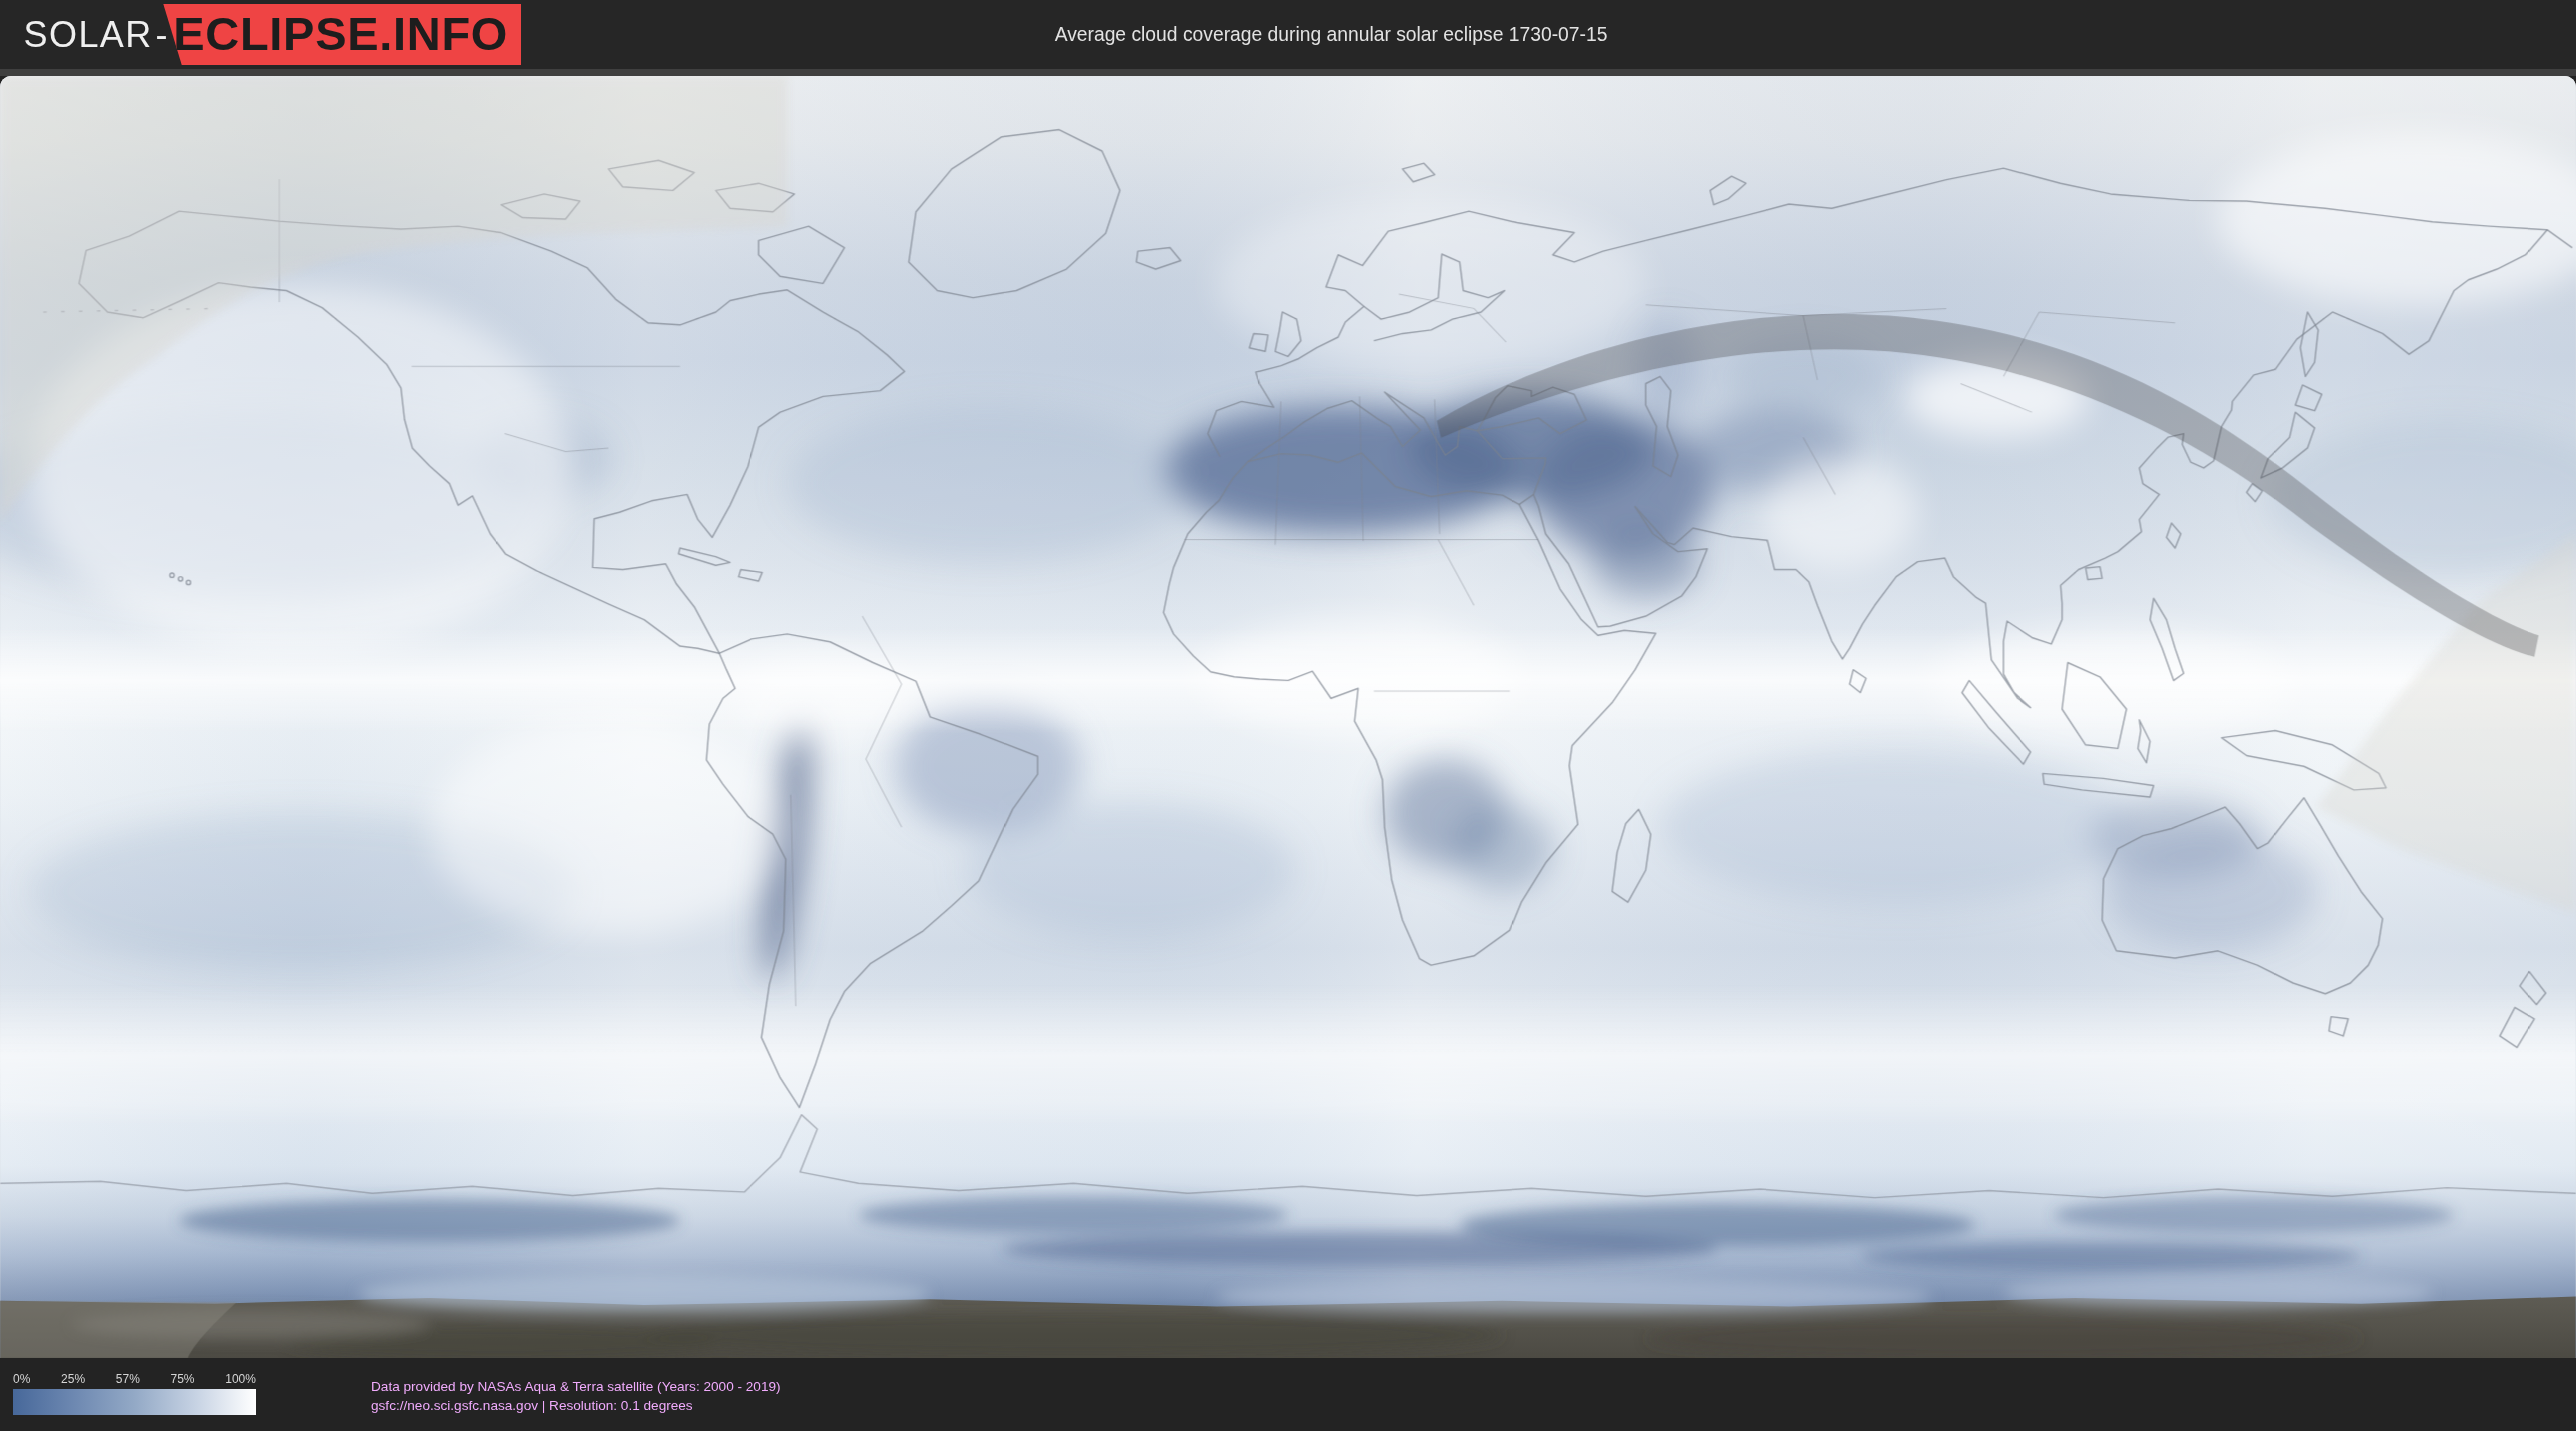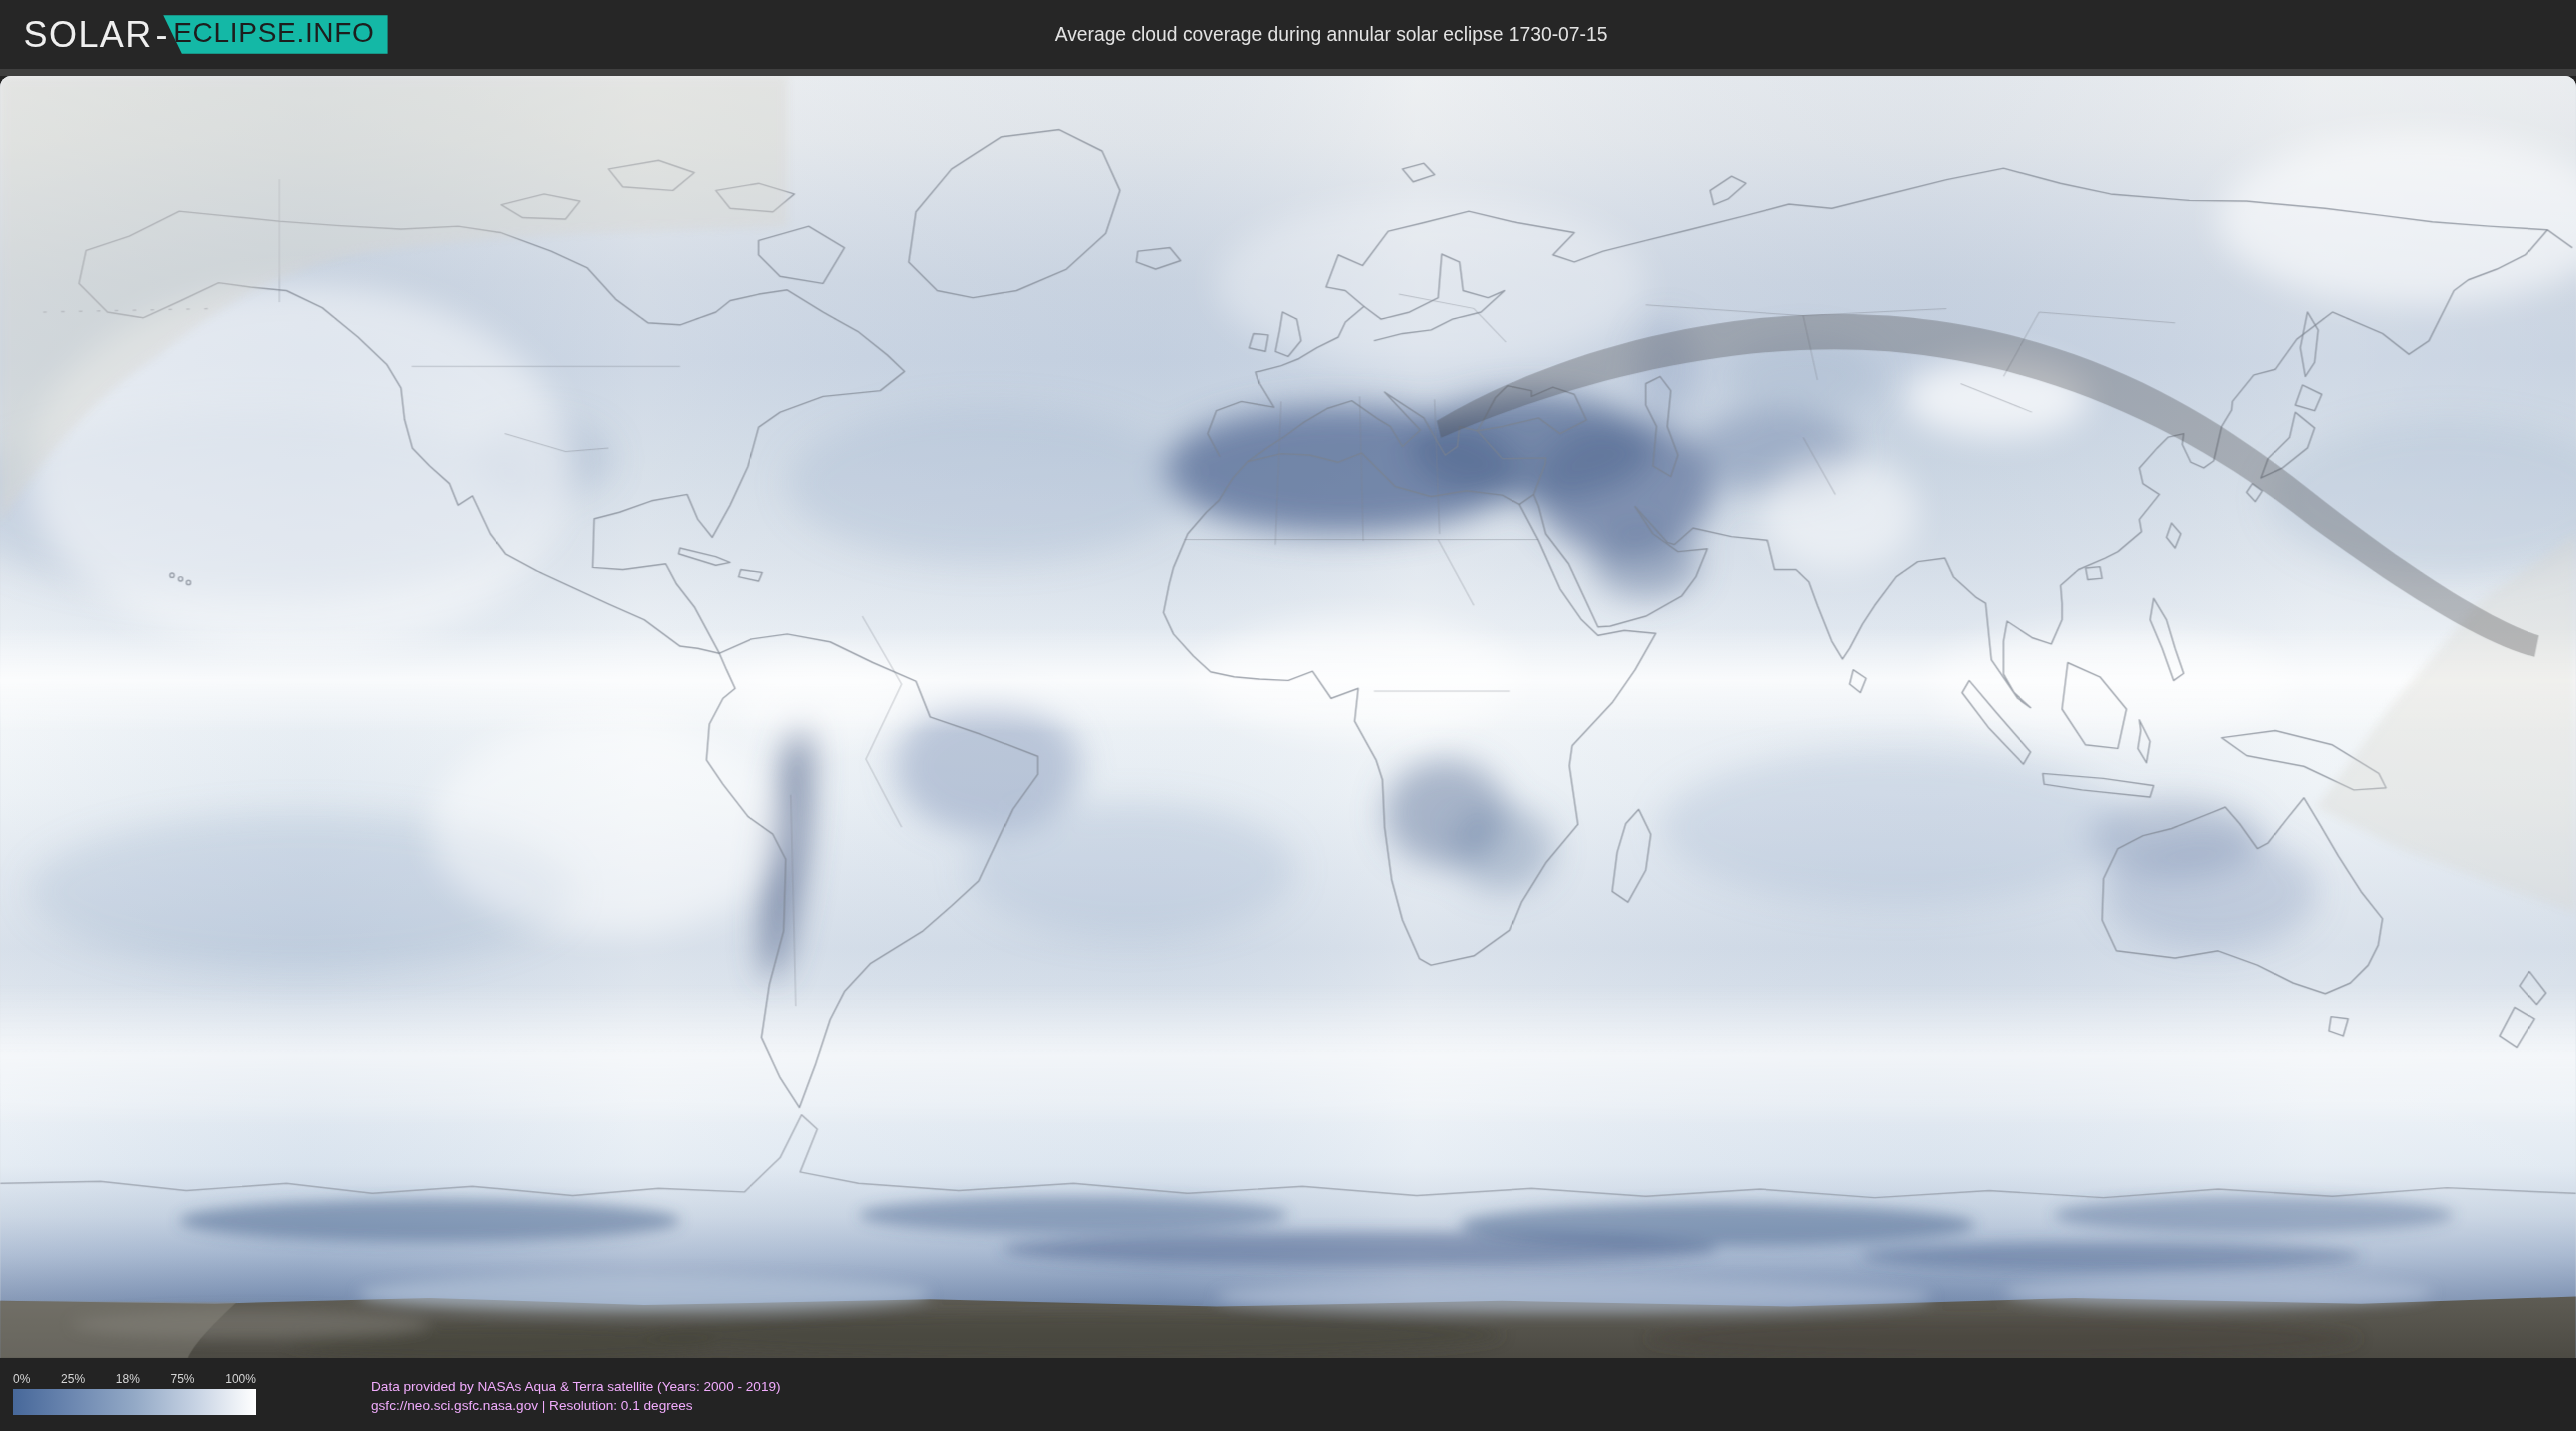--- a/index.html
+++ b/index.html
@@ -1,21 +1,21 @@
 <!DOCTYPE html>
 <html style="font-size:11.4px"><head>
 <meta charset="utf-8">
 <style>
   html,body{margin:0;padding:0;background:#232323;width:2576px;height:1431px;overflow:hidden;
     font-family:"Liberation Sans", sans-serif;}
   .header{position:absolute;left:0;top:0;width:2576px;height:69px;background:#262626;}
   .logo{position:absolute;left:23.6px;top:13px;height:43px;display:flex;align-items:center;justify-content:center;}
   .logo-left{color:#efefef;font-size:36px;letter-spacing:1.4px;font-weight:400;}
   .logo-sep{color:#efefef;font-size:36px;margin:0 1.4px 0 2.9px;font-weight:400;position:relative;z-index:2;}
-  .logo-box{background:#14b8a6;color:#1d1d1d;font-size:28px;font-weight:400;letter-spacing:0.7px;
+  .logo-box{background:#ef4444;color:#1d1d1d;font-size:47px;font-weight:700;letter-spacing:0.7px;
     padding:2.1px 13px 4.3px 10px;clip-path:polygon(0 0,100% 0,100% 100%,18.6px 100%);margin-left:-5.7px;}
   .title{position:absolute;left:0;top:0;width:2576px;height:69px;display:flex;align-items:center;justify-content:center;
     color:#e2e2e2;font-size:19.3px;font-weight:400;margin-left:43px;}
   .map-strip{position:absolute;left:0;top:69px;width:2576px;height:7.2px;background:#3f3f3f;}
   .map-wrap{position:absolute;left:0;top:76px;width:2576px;height:1282px;border-radius:11.4px 11.4px 0 0;overflow:hidden;background:#d8dde3;}
   .map-wrap svg{display:block;}
   .footer{position:absolute;left:0;top:1358px;width:2576px;height:73px;background:#232323;}
   .legend{position:absolute;left:13px;top:14.3px;width:243px;}
   .legend-ticks{display:flex;justify-content:space-between;color:#d5d5d5;font-size:12px;margin-bottom:2.9px;}
   .legend-bar{width:243px;height:26px;background:linear-gradient(to right,#47689a 0%,#6d88b1 25%,#93a9c6 50%,#c6d2e3 75%,#ffffff 100%);}
@@ -237,21 +237,21 @@
 
   <path d="M2008,482 C2180,380 2420,320 2640,335 C2900,355 3080,460 3230,580 C3350,675 3470,755 3548,782 L3542,812 C3460,790 3340,710 3230,630 C3080,510 2880,405 2640,385 C2430,368 2200,425 2014,506 Z" fill="rgba(70,72,74,0.32)"></path>
 </svg>
 </div>
 
 <div class="footer">
   <div class="legend">
     <div class="legend-ticks">
       <span>0%</span>
       <span>25%</span>
-      <span>18%</span>
+      <span>57%</span>
       <span>75%</span>
       <span>100%</span>
     </div>
     <div class="legend-bar"></div>
   </div>
   <div class="attribution">
     <div>Data provided by NASAs Aqua &amp; Terra satellite (Years: 2000 - 2019)</div>
     <div>gsfc://neo.sci.gsfc.nasa.gov | Resolution: 0.1 degrees</div>
   </div>
 </div>

